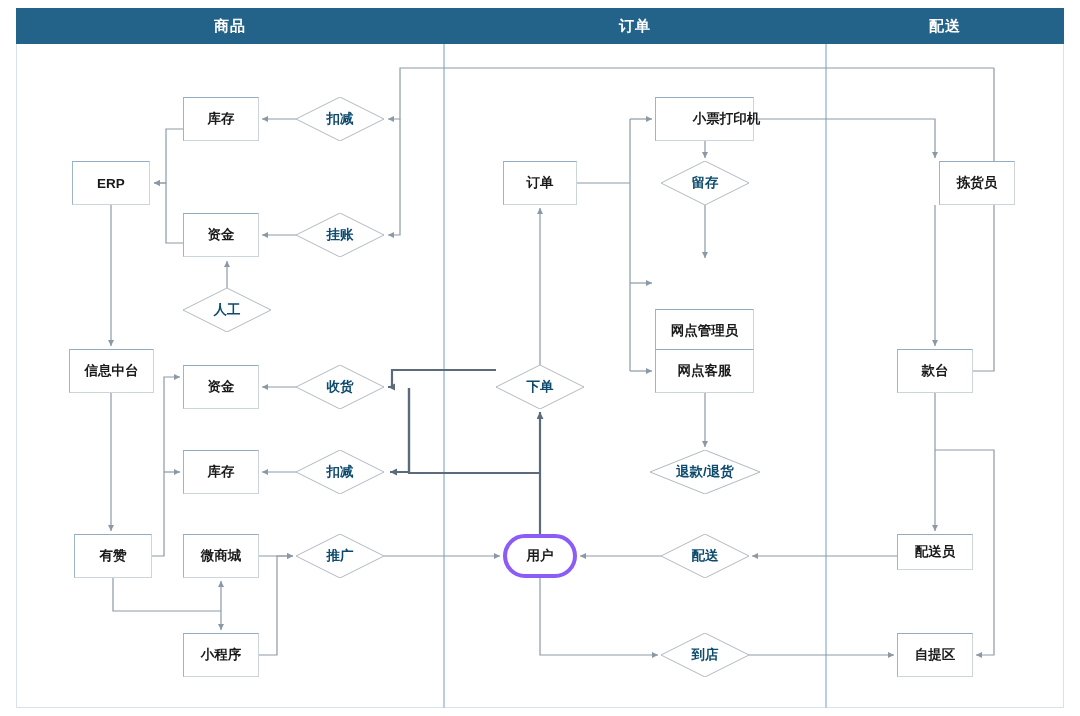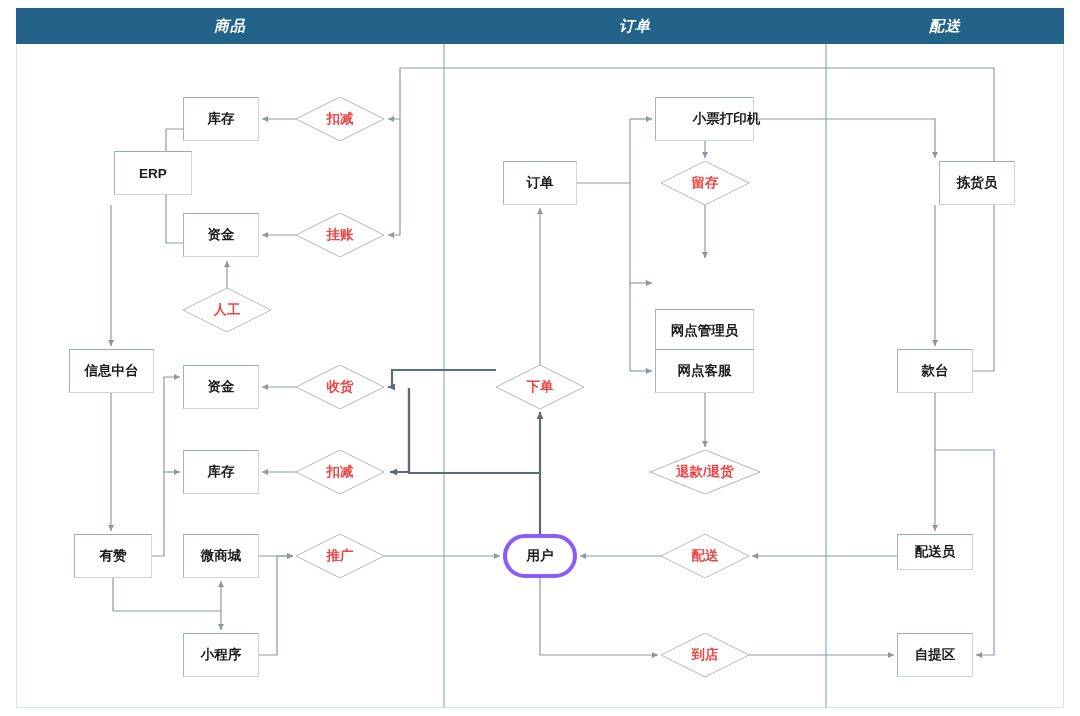--- a/index.html
+++ b/index.html
@@ -25,21 +25,20 @@
     background:#236289;
     box-sizing:border-box;
     display:flex;
     z-index:5;
   }
   .lane-header .cell{
     display:flex;align-items:center;justify-content:center;
     color:#ffffff;font-size:15px;font-weight:bold;
     letter-spacing:1px;
     box-sizing:border-box;
-    font-style:italic;
   }
   .lane-header .cell.c1{width:428px;}
   .lane-header .cell.c2{width:382px;}
   .lane-header .cell.c3{width:238px;}
   .lane-div{
     position:absolute;top:44px;width:2px;height:664px;
     background:#b9cede;
     z-index:1;
   }
   .lane-div.d1{left:443px;}
@@ -67,21 +66,21 @@
   
   .diamond{
     background:transparent;
     border:none;
   }
   .diamond .dshape{
     position:absolute;left:0;top:0;width:100%;height:100%;
   }
   .diamond .dlabel{
     position:relative;z-index:2;
-    font-size:13.5px;font-weight:bold;color:#ef4444;
+    font-size:13.5px;font-weight:bold;color:#0c4a6e;
     white-space:nowrap;
   }
 
   
   #wires{
     position:absolute;left:0;top:0;width:1080px;height:716px;
     z-index:2;pointer-events:none;
   }
   .w{fill:none;stroke:#8b99a6;stroke-width:1.2;}
   .wd{fill:none;stroke:#5c6b7c;stroke-width:2.2;}
@@ -189,21 +188,21 @@
   <div id="nodes-layer">
       <div class="node box" style="left: 183px; top: 97px; width: 76px; height: 44px;">
         <span>库存</span>
       </div>
       <div class="node diamond" style="left: 296px; top: 97px; width: 88px; height: 44px;">
         <svg class="dshape" viewBox="0 0 88 44" preserveAspectRatio="none">
           <path d="M44,0 L88,22 L44,44 L0,22 Z" fill="#ffffff" stroke="#b0b8c0" stroke-width="1" vector-effect="non-scaling-stroke"></path>
         </svg>
         <span class="dlabel">扣减</span>
       </div>
-      <div class="node box" style="left: 72px; top: 151px; width: 78px; height: 44px; margin-left: 42px;">
+      <div class="node box" style="left: 72px; top: 161px; width: 78px; height: 44px;">
         <span>ERP</span>
       </div>
       <div class="node box" style="left: 183px; top: 213px; width: 76px; height: 44px;">
         <span>资金</span>
       </div>
       <div class="node diamond" style="left: 296px; top: 213px; width: 88px; height: 44px;">
         <svg class="dshape" viewBox="0 0 88 44" preserveAspectRatio="none">
           <path d="M44,0 L88,22 L44,44 L0,22 Z" fill="#ffffff" stroke="#b0b8c0" stroke-width="1" vector-effect="non-scaling-stroke"></path>
         </svg>
         <span class="dlabel">挂账</span>

